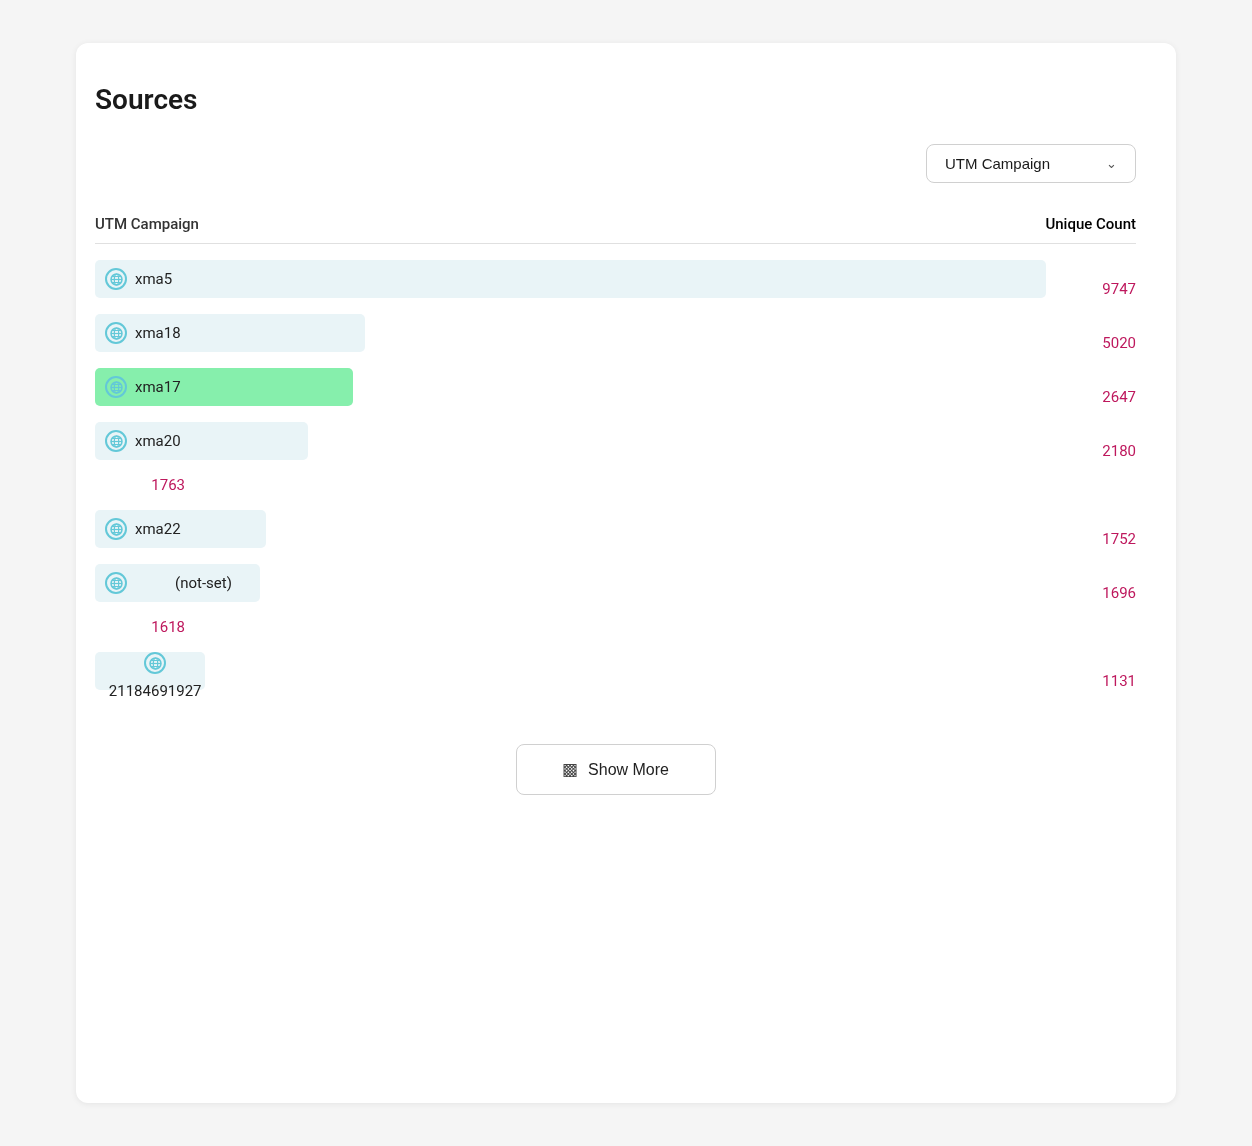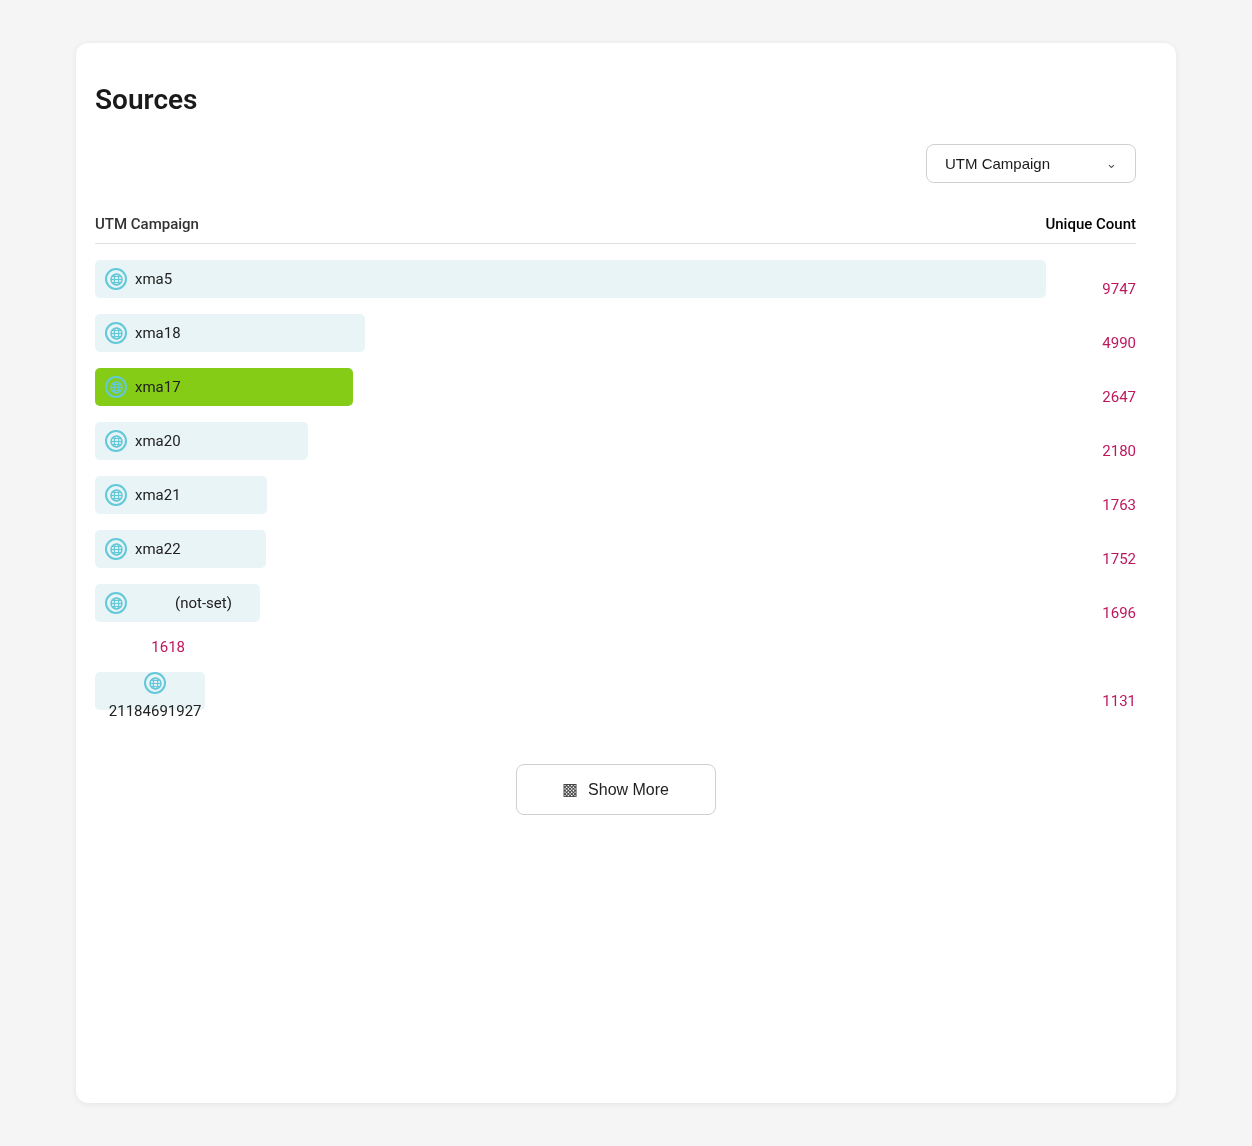--- a/index.html
+++ b/index.html
@@ -222,26 +222,26 @@
                 <ellipse cx="6.5" cy="6.5" rx="2.2" ry="5.5" stroke="#63c8d8" stroke-width="1.2" fill="none"></ellipse>
                 <line x1="1" y1="6.5" x2="12" y2="6.5" stroke="#63c8d8" stroke-width="1.2"></line>
                 <line x1="2.2" y1="3.5" x2="10.8" y2="3.5" stroke="#63c8d8" stroke-width="1"></line>
                 <line x1="2.2" y1="9.5" x2="10.8" y2="9.5" stroke="#63c8d8" stroke-width="1"></line>
               </svg>
             </span>
             <span class="row-label">xma18</span>
           </div>
         </div>
       </div>
-      <span class="row-count">4990</span>
-    </div>
-      <div class="data-row">
-      <div class="row-left">
-        <div class="bar-container">
-          <div class="bar" style="width: 27.1570739714784%; background: #84cc16;">
+      <span class="row-count">5020</span>
+    </div>
+      <div class="data-row">
+      <div class="row-left">
+        <div class="bar-container">
+          <div class="bar" style="width: 27.1570739714784%; background: #86efac;">
             <span class="globe-icon">
               <svg width="13" height="13" viewBox="0 0 13 13" fill="none" xmlns="http://www.w3.org/2000/svg">
                 <circle cx="6.5" cy="6.5" r="5.5" stroke="#63c8d8" stroke-width="1.5" fill="none"></circle>
                 <ellipse cx="6.5" cy="6.5" rx="2.2" ry="5.5" stroke="#63c8d8" stroke-width="1.2" fill="none"></ellipse>
                 <line x1="1" y1="6.5" x2="12" y2="6.5" stroke="#63c8d8" stroke-width="1.2"></line>
                 <line x1="2.2" y1="3.5" x2="10.8" y2="3.5" stroke="#63c8d8" stroke-width="1"></line>
                 <line x1="2.2" y1="9.5" x2="10.8" y2="9.5" stroke="#63c8d8" stroke-width="1"></line>
               </svg>
             </span>
             <span class="row-label">xma17</span>
@@ -263,36 +263,20 @@
                 <line x1="2.2" y1="9.5" x2="10.8" y2="9.5" stroke="#63c8d8" stroke-width="1"></line>
               </svg>
             </span>
             <span class="row-label">xma20</span>
           </div>
         </div>
       </div>
       <span class="row-count">2180</span>
     </div>
       <div class="data-row">
-      <div class="row-left">
-        <div class="bar-container">
-          <div class="bar" style="width: 18.08761670257515%; background: #e9f4f7;">
-            <span class="globe-icon">
-              <svg width="13" height="13" viewBox="0 0 13 13" fill="none" xmlns="http://www.w3.org/2000/svg">
-                <circle cx="6.5" cy="6.5" r="5.5" stroke="#63c8d8" stroke-width="1.5" fill="none"></circle>
-                <ellipse cx="6.5" cy="6.5" rx="2.2" ry="5.5" stroke="#63c8d8" stroke-width="1.2" fill="none"></ellipse>
-                <line x1="1" y1="6.5" x2="12" y2="6.5" stroke="#63c8d8" stroke-width="1.2"></line>
-                <line x1="2.2" y1="3.5" x2="10.8" y2="3.5" stroke="#63c8d8" stroke-width="1"></line>
-                <line x1="2.2" y1="9.5" x2="10.8" y2="9.5" stroke="#63c8d8" stroke-width="1"></line>
-              </svg>
-            </span>
-            <span class="row-label">xma21</span>
-          </div>
-        </div>
-      </div>
       <span class="row-count">1763</span>
     </div>
       <div class="data-row">
       <div class="row-left">
         <div class="bar-container">
           <div class="bar" style="width: 17.974761465066173%; background: #e9f4f7;">
             <span class="globe-icon">
               <svg width="13" height="13" viewBox="0 0 13 13" fill="none" xmlns="http://www.w3.org/2000/svg">
                 <circle cx="6.5" cy="6.5" r="5.5" stroke="#63c8d8" stroke-width="1.5" fill="none"></circle>
                 <ellipse cx="6.5" cy="6.5" rx="2.2" ry="5.5" stroke="#63c8d8" stroke-width="1.2" fill="none"></ellipse>

